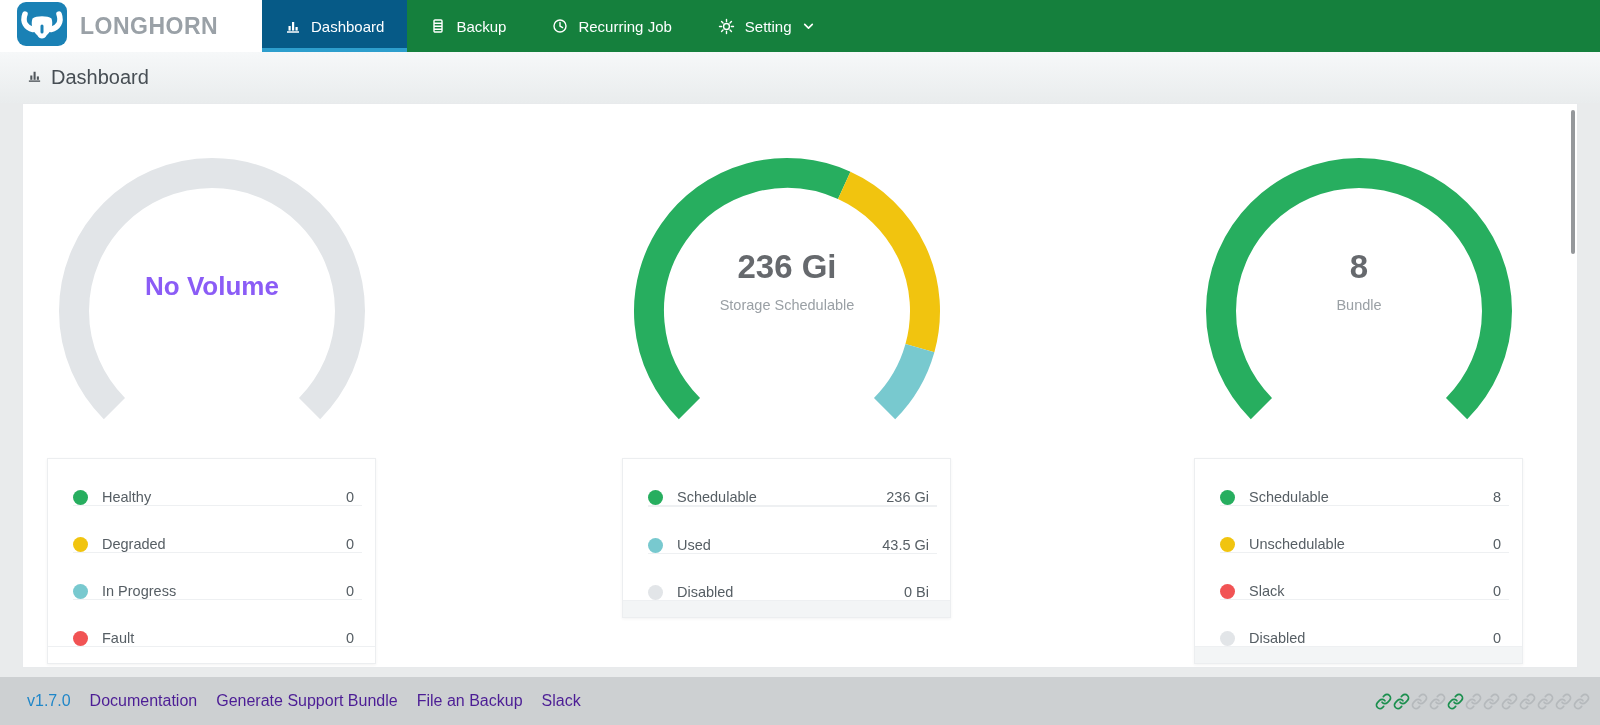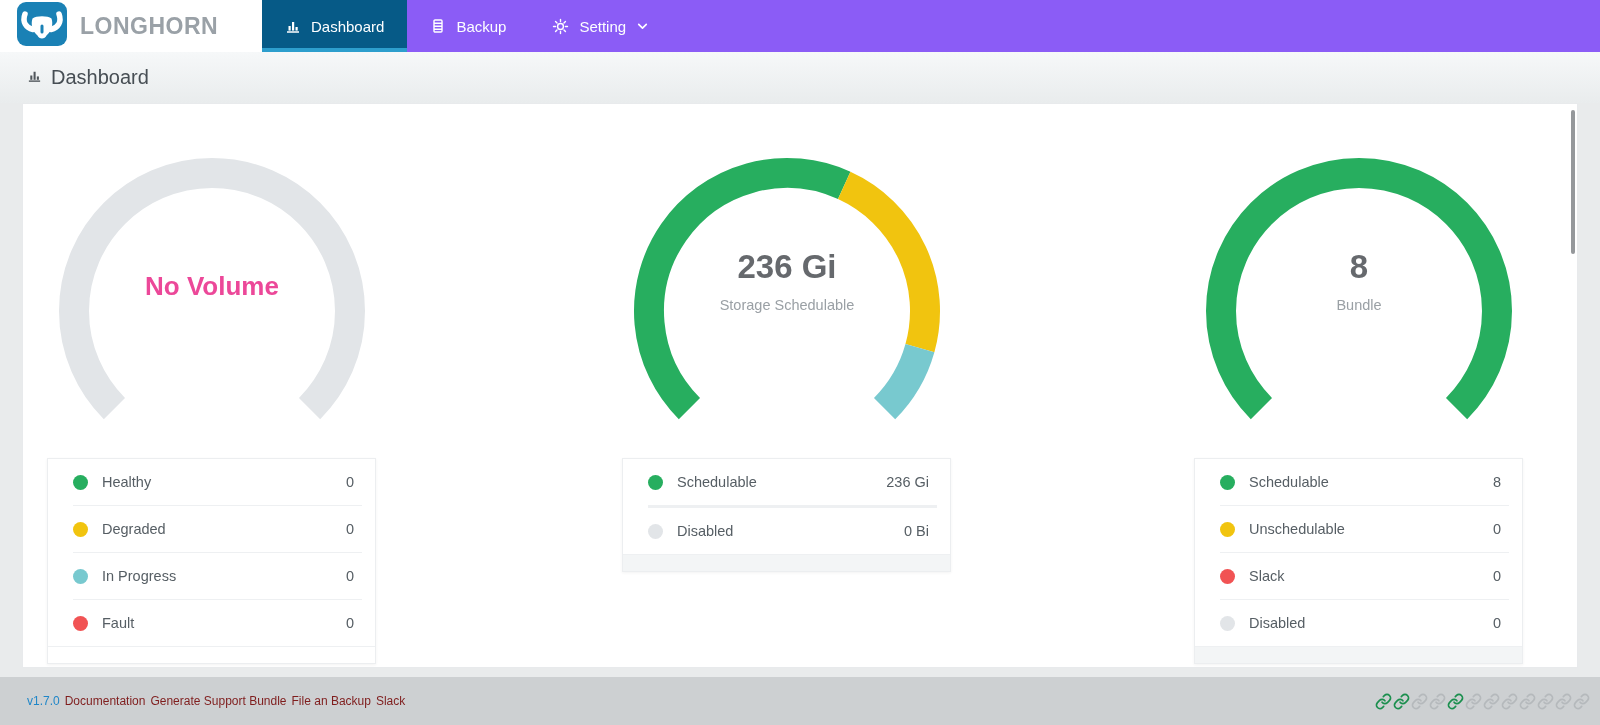--- a/index.html
+++ b/index.html
@@ -3,21 +3,21 @@
 <meta charset="utf-8">
 <style>
   html,body{margin:0;padding:0}
   body{
     width:1600px;height:725px;position:relative;overflow:hidden;
     background:#e9ebec;
     font-family:"Liberation Sans","DejaVu Sans",sans-serif;
     -webkit-font-smoothing:antialiased;
   }
   
-  .navbar{position:absolute;top:0;left:0;right:0;height:52px;background:#8b5cf6;display:flex;align-items:stretch;z-index:5}
+  .navbar{position:absolute;top:0;left:0;right:0;height:52px;background:#15803d;display:flex;align-items:stretch;z-index:5}
   .brand{width:262px;background:#fff;display:flex;align-items:center;padding-left:17px;gap:13px;box-sizing:border-box}
   .brand-name{font-size:23px;font-weight:bold;color:#9aa1a7;letter-spacing:.5px}
   .tabs{display:flex}
   .tab{display:flex;align-items:center;gap:10px;padding:0 23px;color:#fdfeff;font-size:15px;cursor:pointer;position:relative;white-space:nowrap}
   .tab.active{background:#065a87}
   .tab.active::after{content:"";position:absolute;left:0;right:0;bottom:0;height:4px;background:#2d9ecd}
   .tab svg{display:block}
   
   .subheader{position:absolute;top:52px;left:0;right:0;height:51px;
     background:linear-gradient(#f6f8f9,#e9eced);
@@ -28,38 +28,38 @@
     border:1px solid #e8eaec;box-sizing:border-box;overflow:hidden}
   .dash-row{display:flex;padding:39px 0 0 24px}
   .col{width:330px}
   .col2{margin-left:245px}
   .col3{margin-left:242px}
   .gauge-wrap{position:relative;width:330px;height:292px}
   .g-center{position:absolute;inset:0;display:flex;flex-direction:column;align-items:center;justify-content:center;
     transform:translateY(-9px);gap:11px;pointer-events:none;text-align:center}
   .g-value{font-size:33px;font-weight:bold;color:#66696d}
   .g-label{font-size:14.5px;color:#9aa0a5}
-  .g-novolume{font-size:26px;font-weight:bold;color:#ec4899;transform:translateY(6px)}
+  .g-novolume{font-size:26px;font-weight:bold;color:#8b5cf6;transform:translateY(6px)}
   
   .legend-card{margin-top:23px;background:#fff;border:1px solid #eceef0;width:329px;box-sizing:border-box;
     box-shadow:0 1px 3px rgba(0,0,0,.05)}
-  .lrow{display:flex;align-items:center;height:46px;padding:0 21px 0 25px}
+  .lrow{display:flex;align-items:flex-end;height:46px;padding:0 21px 0 25px}
   .dot{width:15px;height:15px;border-radius:50%;margin-right:14px;flex:none}
   .llabel{font-size:14.5px;color:#565e64}
   .lvalue{margin-left:auto;font-size:14.5px;color:#565e64}
   .lsep{height:1px;background:#eef0f2;margin:0 13px 0 25px}
   .card-tail{height:16px;border-top:1px solid #eef0f2}
   .card-tail.gray{background:#f3f5f6}
   
   .scroll-thumb{position:absolute;left:1571px;top:110px;width:4px;height:144px;background:#95989b;border-radius:2px;z-index:6}
   
   .footer{position:absolute;left:0;right:0;bottom:0;height:48px;background:#cdd0d2;
     display:flex;align-items:center;padding:0 8px 0 27px;box-sizing:border-box;z-index:5}
-  .f-links{display:flex;gap:5px;font-size:12px;align-items:center}
-  .f-link{color:#7f1d1d;cursor:pointer;text-decoration:none}
+  .f-links{display:flex;gap:19px;font-size:16px;align-items:center}
+  .f-link{color:#4c1d95;cursor:pointer;text-decoration:none}
   .f-version{color:#1f86c8}
   .chains{margin-left:auto;display:flex;gap:1px;align-items:center;padding-right:2px}
   .chain{width:17px;height:17px;display:block}
 </style>
 </head>
 <body>
 
 <div class="navbar">
   <div class="brand">
     <span>
@@ -89,20 +89,29 @@
       <span>
         <svg width="16" height="16" viewBox="0 0 16 16" fill="none" stroke="#fff" stroke-width="1.4">
           <rect x="4" y="2" width="8" height="12" rx="1"></rect>
           <path d="M4 5.2 H12 M4 8.2 H12 M4 11.2 H12"></path>
         </svg>
       </span>
       <span>Backup</span>
     </div>
     <div class="tab">
       <span>
+        <svg width="16" height="16" viewBox="0 0 16 16" fill="none" stroke="#fff" stroke-width="1.4">
+          <circle cx="8" cy="8" r="6"></circle>
+          <path d="M8 4.5 V8 L10.6 9.6" stroke-linecap="round"></path>
+        </svg>
+      </span>
+      <span>Recurring Job</span>
+    </div>
+    <div class="tab">
+      <span>
         <svg width="17" height="17" viewBox="0 0 18 18" fill="none" stroke="#fff" stroke-width="1.5">
           <circle cx="9" cy="9" r="3.1"></circle>
           <path d="M14.2 9 H16.4 M12.68 12.68 L14.23 14.23 M9 14.2 V16.4 M5.32 12.68 L3.77 14.23 M3.8 9 H1.6 M5.32 5.32 L3.77 3.77 M9 3.8 V1.6 M12.68 5.32 L14.23 3.77" stroke-linecap="round"></path>
         </svg>
       </span>
       <span>Setting</span>
       <span>
         <svg width="13" height="13" viewBox="0 0 12 12" fill="none">
           <path d="M2.5 4 L6 7.5 L9.5 4" stroke="#fff" stroke-width="1.5" stroke-linecap="round" stroke-linejoin="round"></path>
         </svg>
@@ -176,20 +185,25 @@
         </div>
       </div>
       <div class="legend-card">
         <div class="lrow">
           <span class="dot" style="background-color: rgb(39, 174, 95);"></span>
           <span class="llabel">Schedulable</span>
           <span class="lvalue">236 Gi</span>
         </div>
         <div class="lsep"></div>
         <div class="lsep"></div>
+        <div class="lrow">
+          <span class="dot" style="background-color: rgb(120, 201, 207);"></span>
+          <span class="llabel">Used</span>
+          <span class="lvalue">43.5 Gi</span>
+        </div>
         <div class="lsep"></div>
         <div class="lrow">
           <span class="dot" style="background-color: rgb(226, 229, 232);"></span>
           <span class="llabel">Disabled</span>
           <span class="lvalue">0 Bi</span>
         </div>
         <div class="card-tail gray"></div>
       </div>
     </div>
 

